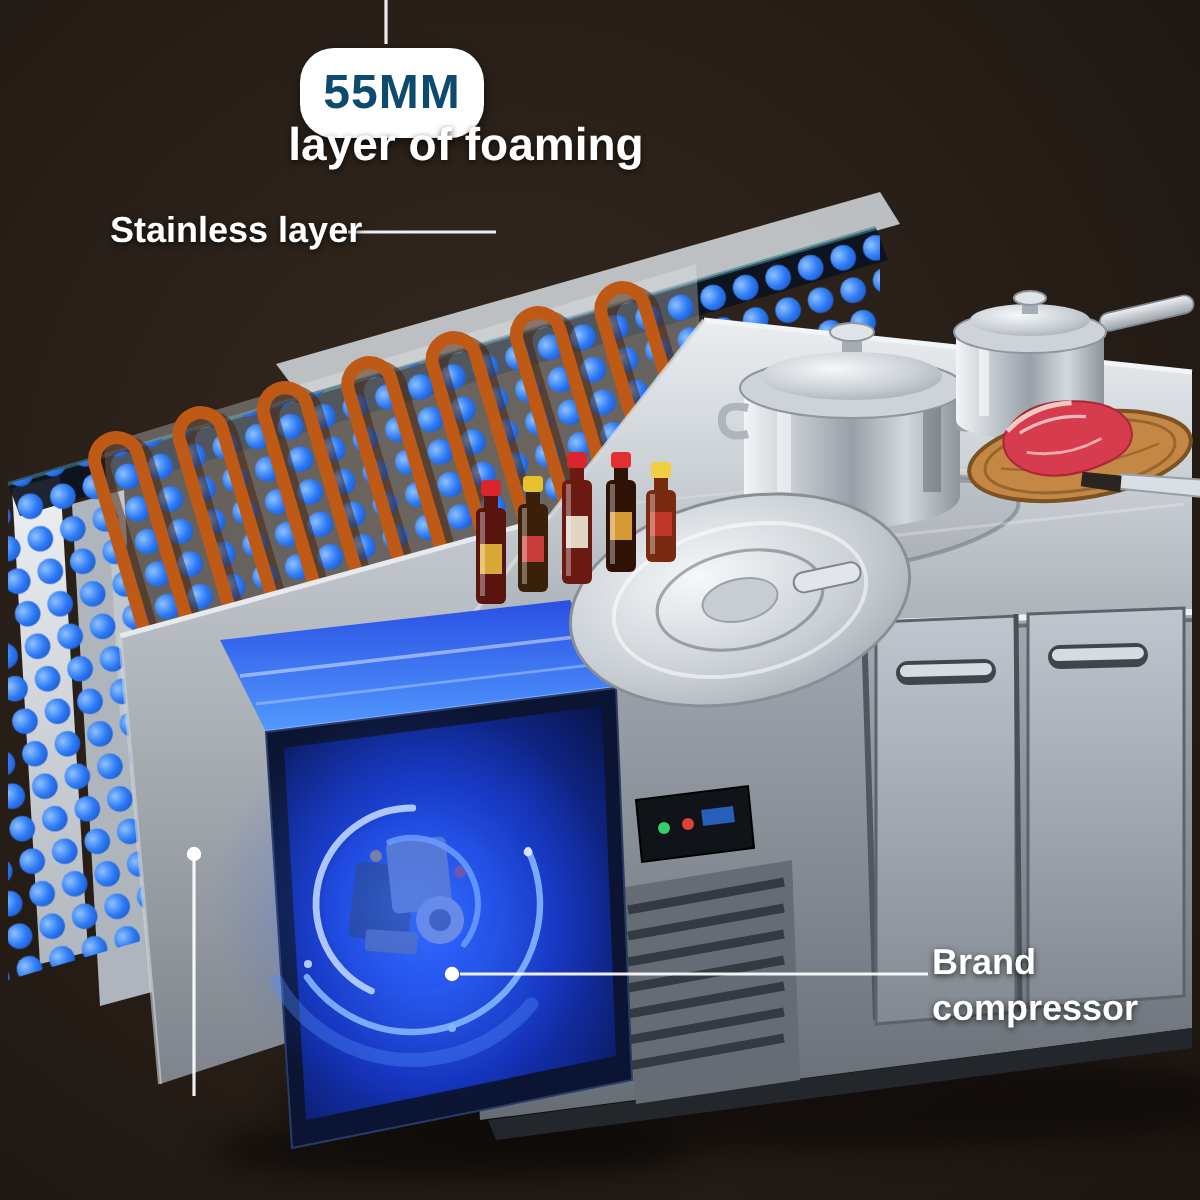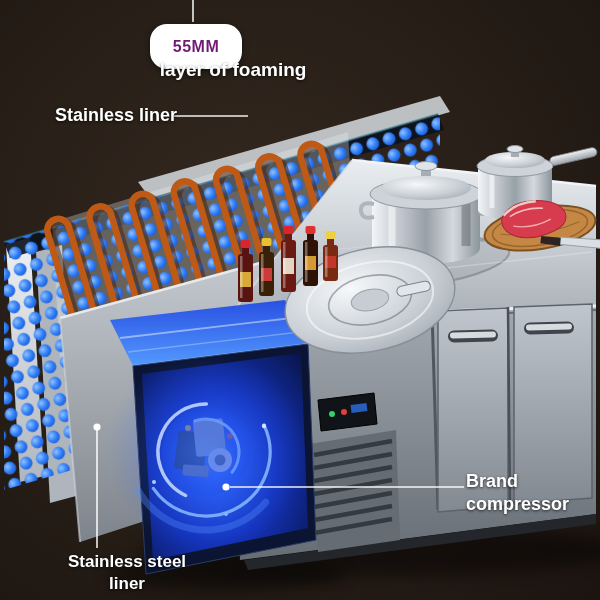--- a/index.html
+++ b/index.html
@@ -1,24 +1,24 @@
 <!DOCTYPE html>
 <html><head>
 <meta charset="utf-8">
 <style>
   *{margin:0;padding:0;box-sizing:border-box}
   html,body{width:600px;height:600px;overflow:hidden;background:#1d1511;font-family:"Liberation Sans",sans-serif}
   .stage{position:relative;width:600px;height:600px;
     background:radial-gradient(circle at 42% 42%, #352a21 0%, #271e17 55%, #1c1410 100%)}
   svg.art{position:absolute;inset:0;display:block}
   .callout{position:absolute;color:#fff;font-weight:700;text-shadow:0 1px 3px rgba(0,0,0,.7);z-index:5}
-  .badge{position:absolute;left:150px;top:24px;width:92px;height:45px;background:#fff;color:#701a75;
+  .badge{position:absolute;left:150px;top:24px;width:92px;height:45px;background:#fff;color:#0c4a6e;
     border-radius:17px;display:flex;align-items:center;justify-content:center;
-    font-size:16px;font-weight:700;letter-spacing:.5px;box-shadow:0 2px 6px rgba(0,0,0,.5);z-index:5}
-  .foam-label{left:118px;top:59px;width:230px;text-align:center;font-size:19px}
+    font-size:24px;font-weight:700;letter-spacing:.5px;box-shadow:0 2px 6px rgba(0,0,0,.5);z-index:5}
+  .foam-label{left:118px;top:59px;width:230px;text-align:center;font-size:23px}
   .steel-label{left:55px;top:105px;font-size:18px}
   .comp-label{right:16px;top:470px;width:118px;text-align:left;font-size:18px;line-height:1.3}
   .liner-label{left:48px;top:551px;width:158px;text-align:center;font-size:17px;line-height:1.28}
 </style>
 </head>
 <body>
 
 <div class="stage">
 
   <svg class="art" viewBox="0 0 600 600">
@@ -293,16 +293,15 @@
       <path d="M174,116 L248,116"></path>
       <path d="M230,487 L464,487"></path>
       <path d="M97,430 L97,548"></path>
     </g>
     <circle cx="226" cy="487" r="3.6" fill="#fff"></circle>
     <circle cx="97" cy="427" r="3.6" fill="#fff"></circle>
   </svg>
 
   <div class="badge">55MM</div>
   <div class="callout foam-label">layer of foaming</div>
-  <div class="callout steel-label">Stainless liner</div>
+  <div class="callout steel-label">Stainless layer</div>
   <div class="callout comp-label">Brand compressor</div>
-  <div class="callout liner-label">Stainless steel liner</div>
 </div>
 
 </body></html>

